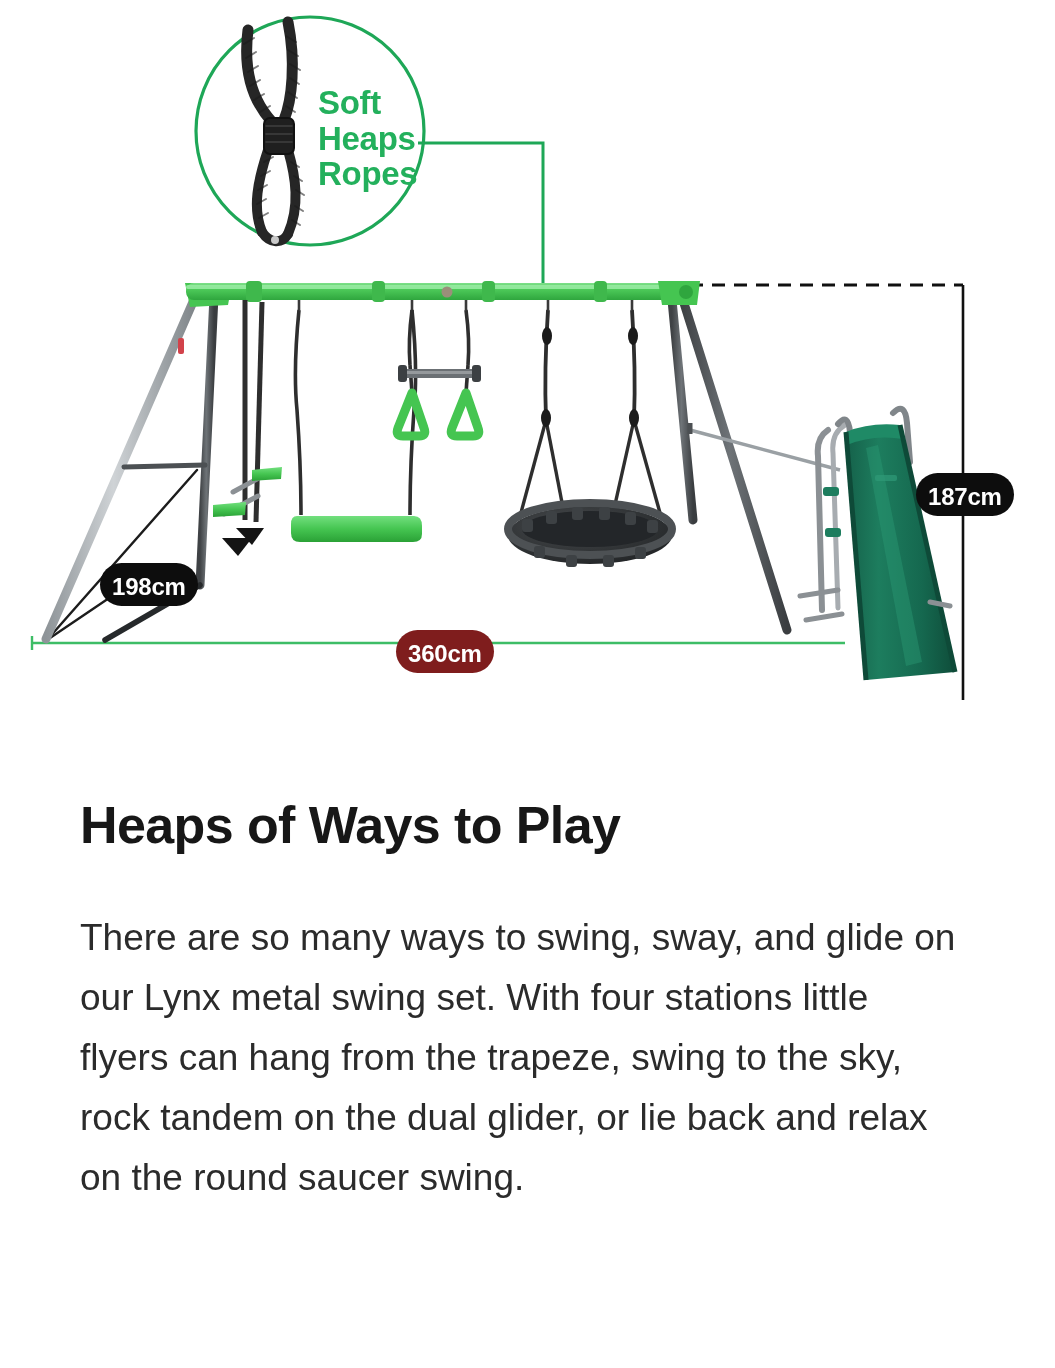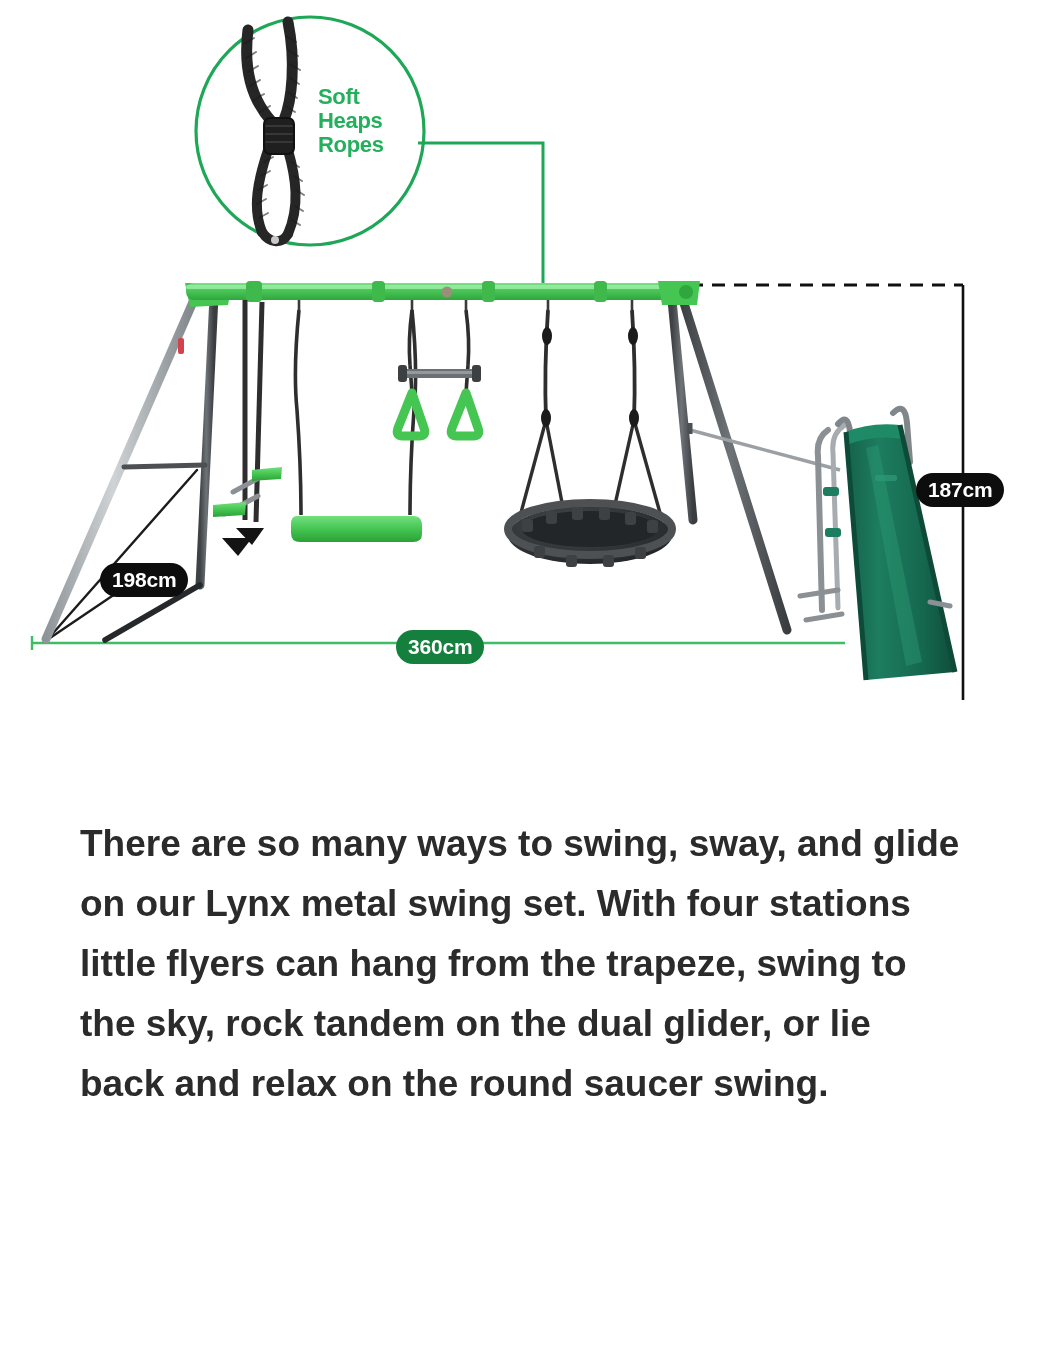--- a/index.html
+++ b/index.html
@@ -34,42 +34,42 @@
   }
 
   
   .callout-label {
     position: absolute;
     left: 318px;
     top: 85px;
     width: 120px;
     font-family: "Liberation Sans", sans-serif;
     font-weight: bold;
-    font-size: 22px;
+    font-size: 33px;
     line-height: 1.08;
     color: #23b05c;
     letter-spacing: -0.3px;
   }
 
   
   .dim-pill {
     position: absolute;
     display: inline-block;
     font-family: "Liberation Sans", sans-serif;
     font-weight: bold;
-    font-size: 21px;
+    font-size: 24px;
     line-height: 1;
     color: #ffffff;
-    padding: 6px 12px 7px 12px;
+    padding: 12px 12px 7px 12px;
     border-radius: 999px;
     white-space: nowrap;
     letter-spacing: -0.2px;
   }
   .dim-pill.dark { background: #0d0d0d; }
-  .dim-pill.green { background: #15803d; }
+  .dim-pill.green { background: #7f1d1d; }
 
   #pill-198 { left: 100px; top: 563px; }
   #pill-187 { left: 916px; top: 473px; }
   #pill-360 { left: 396px; top: 630px; }
 
   
   #text-region {
     position: absolute;
     left: 0;
     top: 760px;
@@ -82,21 +82,21 @@
     font-weight: bold;
     font-size: 52px;
     line-height: 1.12;
     letter-spacing: -0.6px;
     color: #171717;
   }
   #body-paragraph {
     margin: 0;
     padding: 54px 80px 0 80px;
     font-family: "Liberation Sans", sans-serif;
-    font-weight: bold;
+    font-weight: normal;
     font-size: 37px;
     line-height: 1.62;
     color: #2b2b2b;
     max-width: 880px;
   }
 </style>
 </head>
 <body>
 
 <div id="diagram-region">
@@ -328,14 +328,15 @@
     <span>Heaps</span><br>
     <span>Ropes</span>
   </div>
 
   <div id="pill-198" class="dim-pill dark">198cm</div>
   <div id="pill-187" class="dim-pill dark">187cm</div>
   <div id="pill-360" class="dim-pill green">360cm</div>
 </div>
 
 <div id="text-region">
+  <h1 id="page-title">Heaps of Ways to Play</h1>
   <p id="body-paragraph">There are so many ways to swing, sway, and glide on our Lynx metal swing set. With four stations little flyers can hang from the trapeze, swing to the sky, rock tandem on the dual glider, or lie back and relax on the round saucer swing.</p>
 </div>
 
 </body></html>

